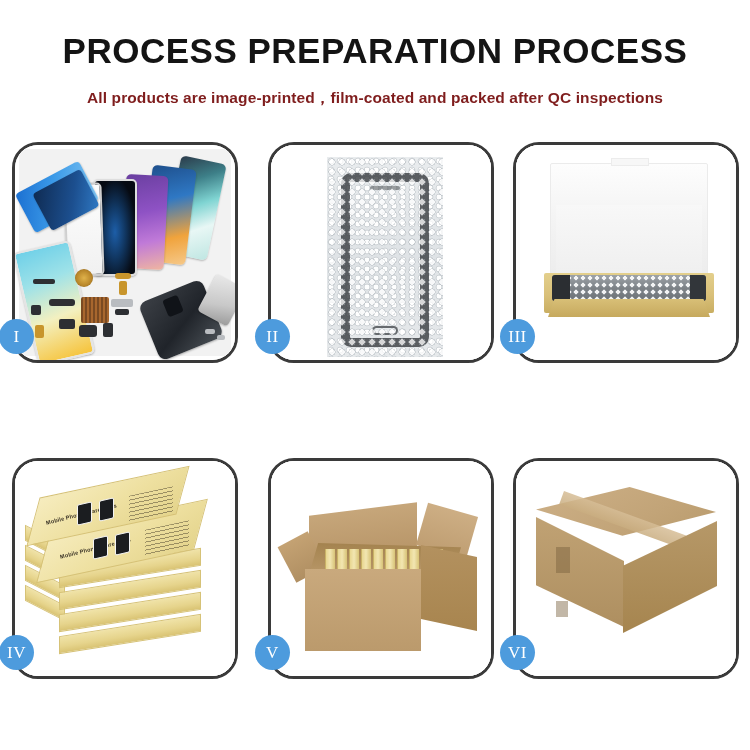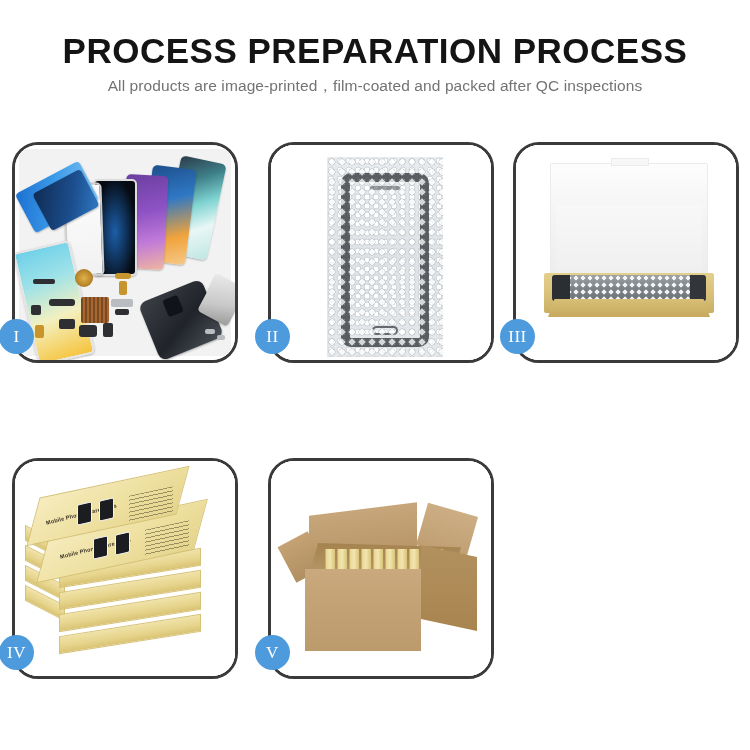--- a/index.html
+++ b/index.html
@@ -29,24 +29,24 @@
   }
   #title {
     font-size: 35px;
     font-weight: bold;
     letter-spacing: 0.5px;
     color: #141414;
     line-height: 1.05;
     white-space: nowrap;
   }
   #subtitle {
-    margin-top: 6px;
+    margin-top: 18px;
     font-size: 15.5px;
-    font-weight: normal;
-    color: #737373;
+    font-weight: bold;
+    color: #7f1d1d;
     letter-spacing: 0.1px;
     white-space: nowrap;
   }
 
   
   #grid {
     position: absolute;
     left: 12px;
     top: 142px;
     width: 727px;
@@ -539,15 +539,28 @@
           <div class="ybar" style="left:150px;"></div>
           <div class="ybar" style="left:162px;"></div>
 
           <div class="cart-front"></div>
           <div class="cart-side"></div>
         </div>
       </div>
       <div class="badge">V</div>
     </div>
 
+    <div class="panel r1 c2">
+      <div class="panel-clip">
+        <div class="photo-sealed">
+          <div class="s-top"></div>
+          <div class="s-tape"></div>
+          <div class="s-left"></div>
+          <div class="s-right"></div>
+          <div class="s-seam" style="left:40px;top:86px;width:14px;height:26px;"></div>
+          <div class="s-seam" style="left:40px;top:140px;width:12px;height:16px;"></div>
+        </div>
+      </div>
+      <div class="badge">VI</div>
+    </div>
 
   </div>
 </div>
 
 </body></html>

